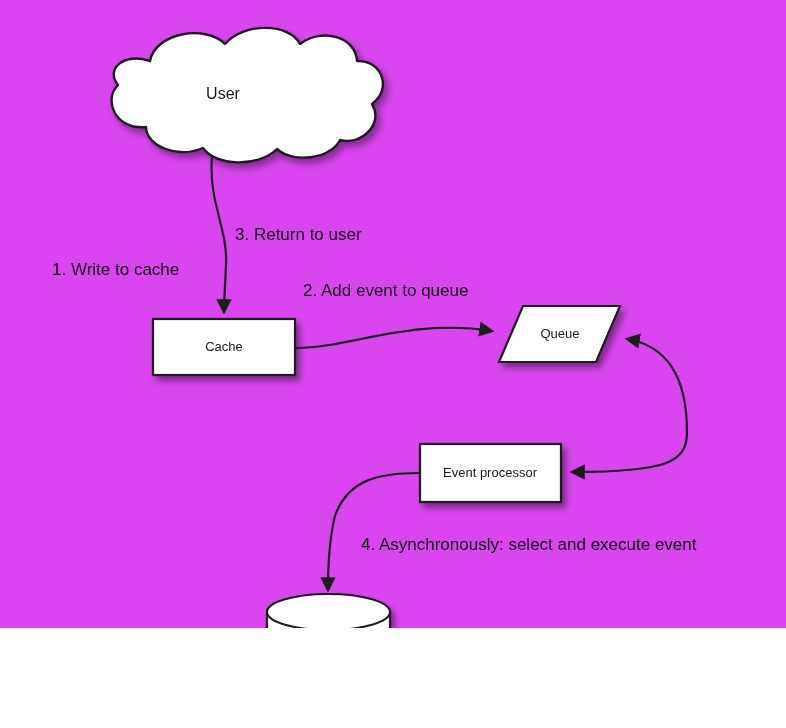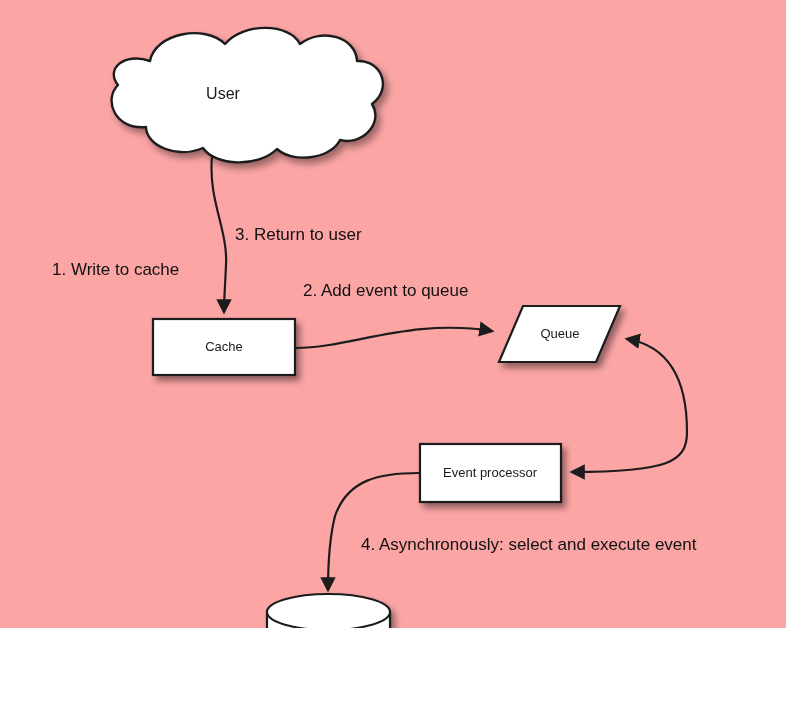--- a/index.html
+++ b/index.html
@@ -12,21 +12,21 @@
     width: 786px;
     height: 728px;
     font-family: "Liberation Sans", sans-serif;
     -webkit-font-smoothing: antialiased;
   }
   #diagram-root {
     position: relative;
     width: 786px;
     height: 628px;
     overflow: hidden;
-    background: #fca5a5;
+    background: #d946ef;
   }
   svg#diagram-canvas {
     position: absolute;
     left: 0;
     top: 0;
     width: 786px;
     height: 728px;
     display: block;
   }
   .node-label {

